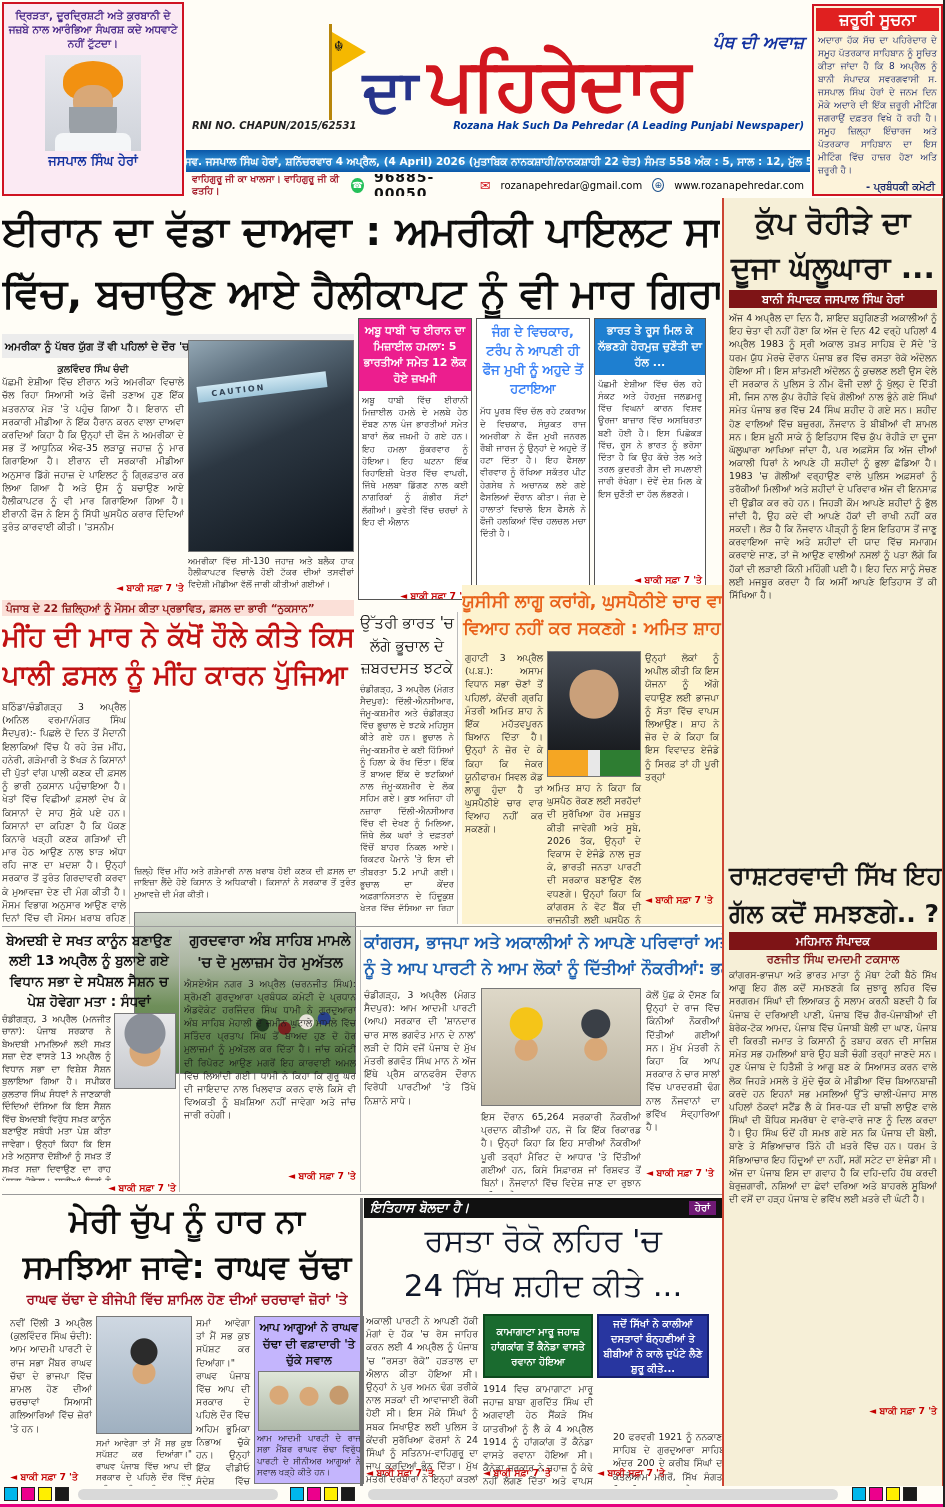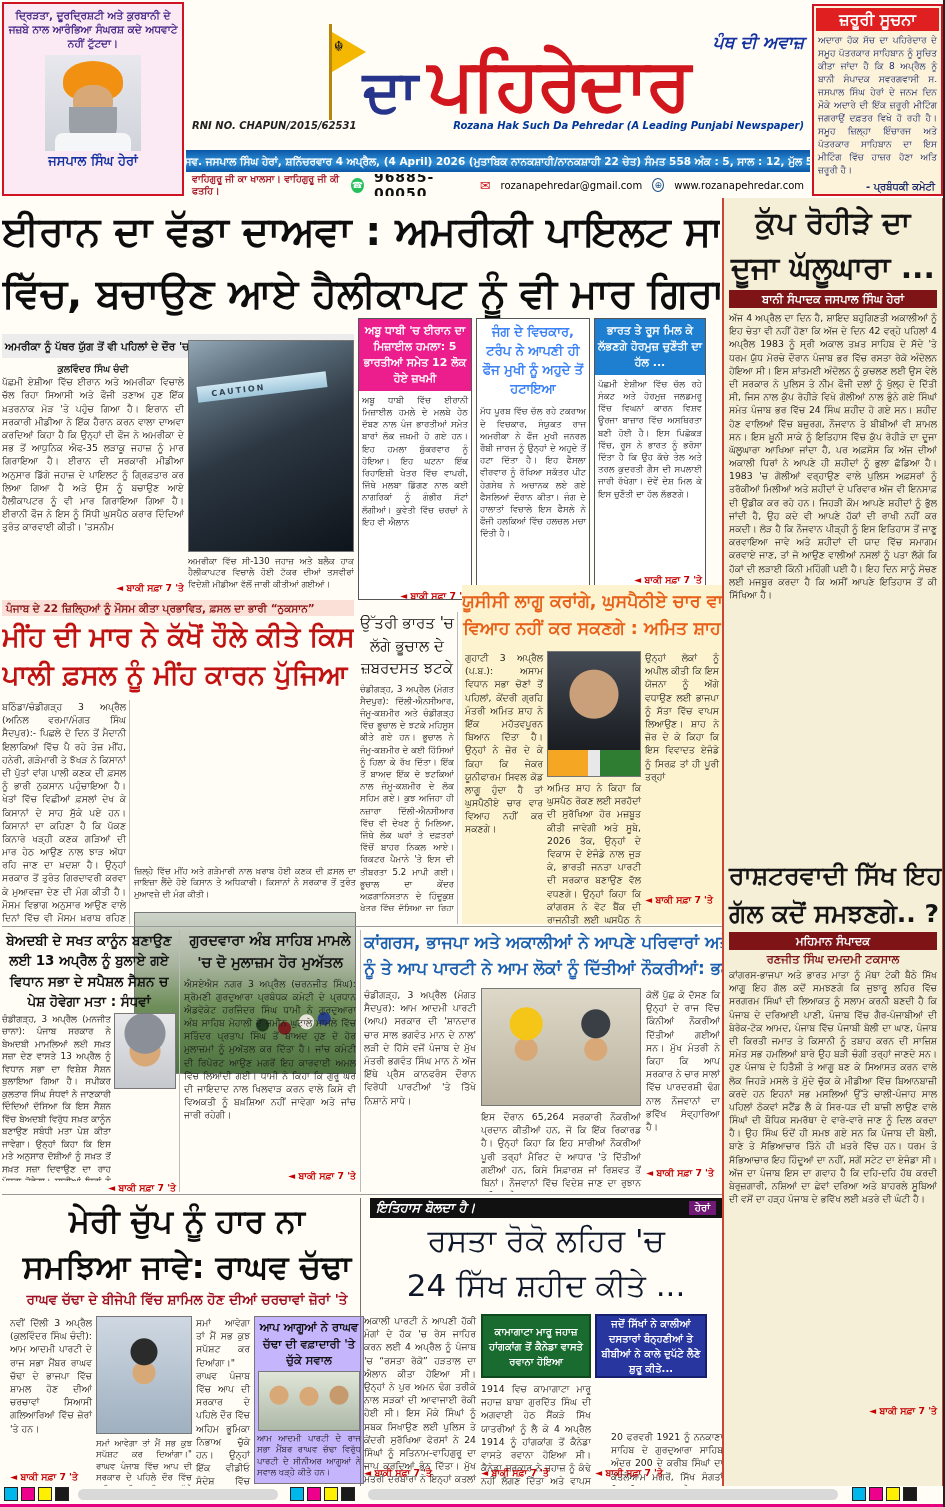--- a/index.html
+++ b/index.html
@@ -308,21 +308,21 @@
     <div style="position:absolute;left:86px;top:240px;width:96px;height:38px;" class="pcap">ਸਮਾਂ ਆਵੇਗਾ ਤਾਂ ਮੈਂ ਸਭ ਕੁਝ ਸਪੱਸ਼ਟ ਕਰ ਦਿਆਂਗਾ।" ਰਾਘਵ ਪੰਜਾਬ ਵਿੱਚ ਆਪ ਦੀ ਸਰਕਾਰ ਦੇ ਪਹਿਲੇ ਦੌਰ ਵਿੱਚ ਅਹਿਮ ਭੂਮਿਕਾ ਨਿਭਾਅ ਚੁੱਕੇ ਹਨ। ਉਨ੍ਹਾਂ ਇੱਕ ਵੀਡੀਓ ਸੰਦੇਸ਼ ਵਿੱਚ ਕਿਹਾ ਹੈ, "ਜਦੋਂ ਹੁਣ ਉਨ੍ਹਾਂ ਦੀ</div>
     <div style="position:absolute;left:186px;top:118px;width:54px;height:160px;" class="bt">ਸਮਾਂ ਆਵੇਗਾ ਤਾਂ ਮੈਂ ਸਭ ਕੁਝ ਸਪੱਸ਼ਟ ਕਰ ਦਿਆਂਗਾ।" ਰਾਘਵ ਪੰਜਾਬ ਵਿੱਚ ਆਪ ਦੀ ਸਰਕਾਰ ਦੇ ਪਹਿਲੇ ਦੌਰ ਵਿੱਚ ਅਹਿਮ ਭੂਮਿਕਾ ਨਿਭਾਅ ਚੁੱਕੇ ਹਨ। ਉਨ੍ਹਾਂ ਇੱਕ ਵੀਡੀਓ ਸੰਦੇਸ਼ ਵਿੱਚ ਕਿਹਾ ਹੈ, "ਜਦੋਂ ਹੁਣ ਉਨ੍ਹਾਂ ਦੀ</div>
     <div class="subbox" style="position:absolute;left:244px;top:118px;width:110px;height:168px;">
       <div class="subbox-title">ਆਪ ਆਗੂਆਂ ਨੇ ਰਾਘਵ ਚੱਢਾ ਦੀ ਵਫ਼ਾਦਾਰੀ 'ਤੇ ਚੁੱਕੇ ਸਵਾਲ</div>
       <div class="ph ph-trio" style="width:102px;height:60px;margin:2px auto;"></div>
       <div class="pcap">ਆਮ ਆਦਮੀ ਪਾਰਟੀ ਦੇ ਰਾਜ ਸਭਾ ਮੈਂਬਰ ਰਾਘਵ ਚੱਢਾ ਵਿਰੁੱਧ ਪਾਰਟੀ ਦੇ ਸੀਨੀਅਰ ਆਗੂਆਂ ਨੇ ਸਵਾਲ ਖੜ੍ਹੇ ਕੀਤੇ ਹਨ।</div>
     </div>
     <div style="position:absolute;left:0;top:272px;width:240px;" class="bt cont">◄ ਬਾਕੀ ਸਫ਼ਾ 7 'ਤੇ</div>
   </div>
 
-  <div class="abs" style="left:360px;top:1198px;width:362px;height:288px;border-left:1px solid #737373;padding-left:9px;">
+  <div class="abs" style="left:360px;top:1198px;width:362px;height:288px;border-left:3px solid #737373;padding-left:1px;">
     <div class="hist-bar" style="height:20px;">
       <span class="hist-label">ਇਤਿਹਾਸ ਬੋਲਦਾ ਹੈ।</span>
       <span class="hist-tab">ਹੇਰਾਂ</span>
     </div>
     <div class="hist-hl">
       <div>ਰਸਤਾ ਰੋਕੋ ਲਹਿਰ 'ਚ</div>
       <div>24 ਸਿੱਖ ਸ਼ਹੀਦ ਕੀਤੇ ...</div>
     </div>
     <div style="position:absolute;left:3px;top:116px;width:112px;height:158px;" class="bt">ਅਕਾਲੀ ਪਾਰਟੀ ਨੇ ਆਪਣੀ ਹੱਕੀ ਮੰਗਾਂ ਦੇ ਹੱਕ 'ਚ ਰੋਸ ਜਾਹਿਰ ਕਰਨ ਲਈ 4 ਅਪ੍ਰੈਲ ਨੂੰ ਪੰਜਾਬ 'ਚ “ਰਸਤਾ ਰੋਕੋ” ਹੜਤਾਲ ਦਾ ਐਲਾਨ ਕੀਤਾ ਹੋਇਆ ਸੀ। ਉਨ੍ਹਾਂ ਨੇ ਪੁਰ ਅਮਨ ਢੰਗ ਤਰੀਕੇ ਨਾਲ ਸੜਕਾਂ ਦੀ ਆਵਾਜਾਈ ਰੋਕੀ ਹੋਈ ਸੀ। ਇਸ ਮੌਕੇ ਸਿੰਘਾਂ ਨੂੰ ਸਬਕ ਸਿਖਾਉਣ ਲਈ ਪੁਲਿਸ ਤੇ ਕੇਂਦਰੀ ਸੁਰੱਖਿਆ ਫੋਰਸਾਂ ਨੇ 24 ਸਿੰਘਾਂ ਨੂੰ ਸਤਿਨਾਮ-ਵਾਹਿਗੁਰੂ ਦਾ ਜਾਪ ਕਰਦਿਆਂ ਭੁੰਨ ਦਿੱਤਾ। ਮੁੱਖ ਮੰਤਰੀ ਦਰਬਾਰਾ ਨੇ ਇਨ੍ਹਾਂ ਕਤਲਾਂ ਨੂੰ ਜਾਇਜ਼ ਠਹਿਰਾਇਆ ਅਤੇ ਪੁਲਿਸ ਨੂੰ ਸ਼ਾਬਾਸ਼ੀ ਦਿੱਤੀ। ਇਸ ਘਟਨਾ ਨੇ ਪੂਰੇ ਪੰਜਾਬ ਵਿੱਚ ਰੋਸ ਦੀ ਲਹਿਰ ਦੌੜਾ ਦਿੱਤੀ ਸੀ।</div>
     <div style="position:absolute;left:3px;top:268px;width:112px;" class="bt cont">◄ ਬਾਕੀ ਸਫ਼ਾ 7 'ਤੇ</div>

